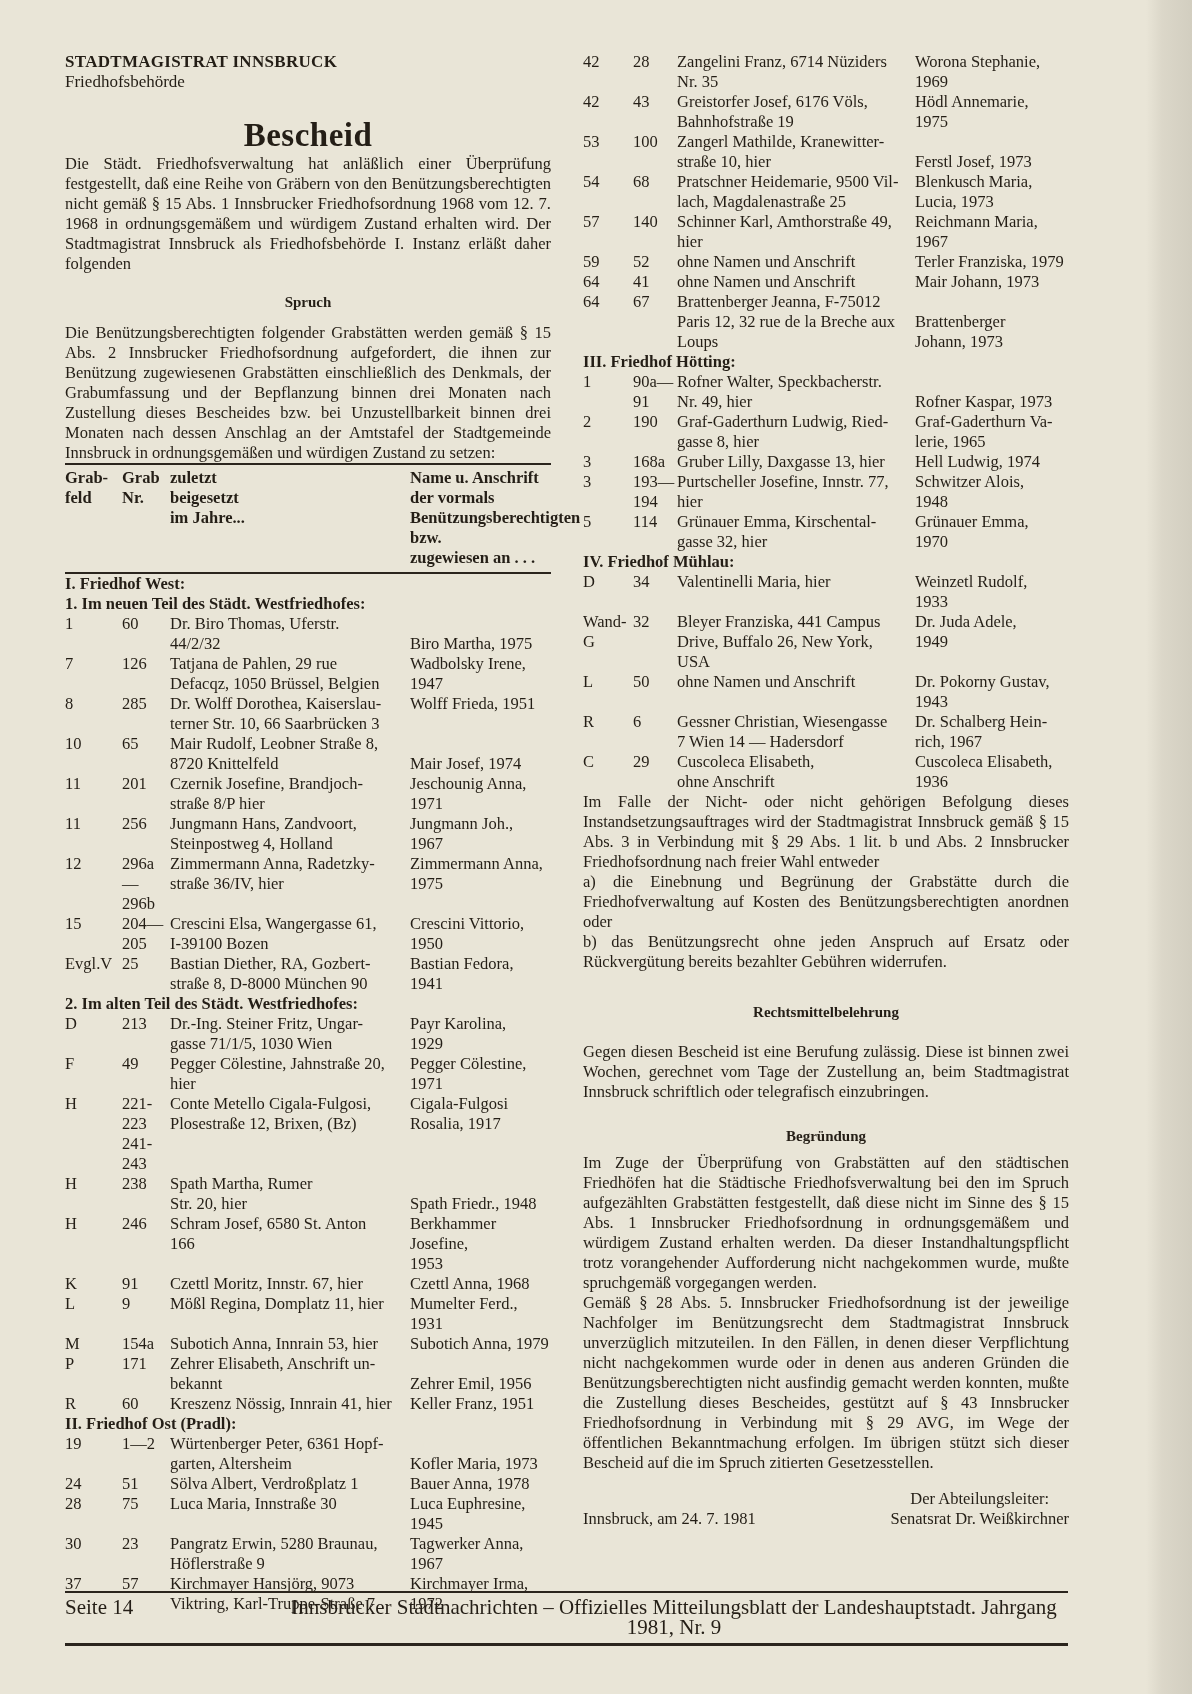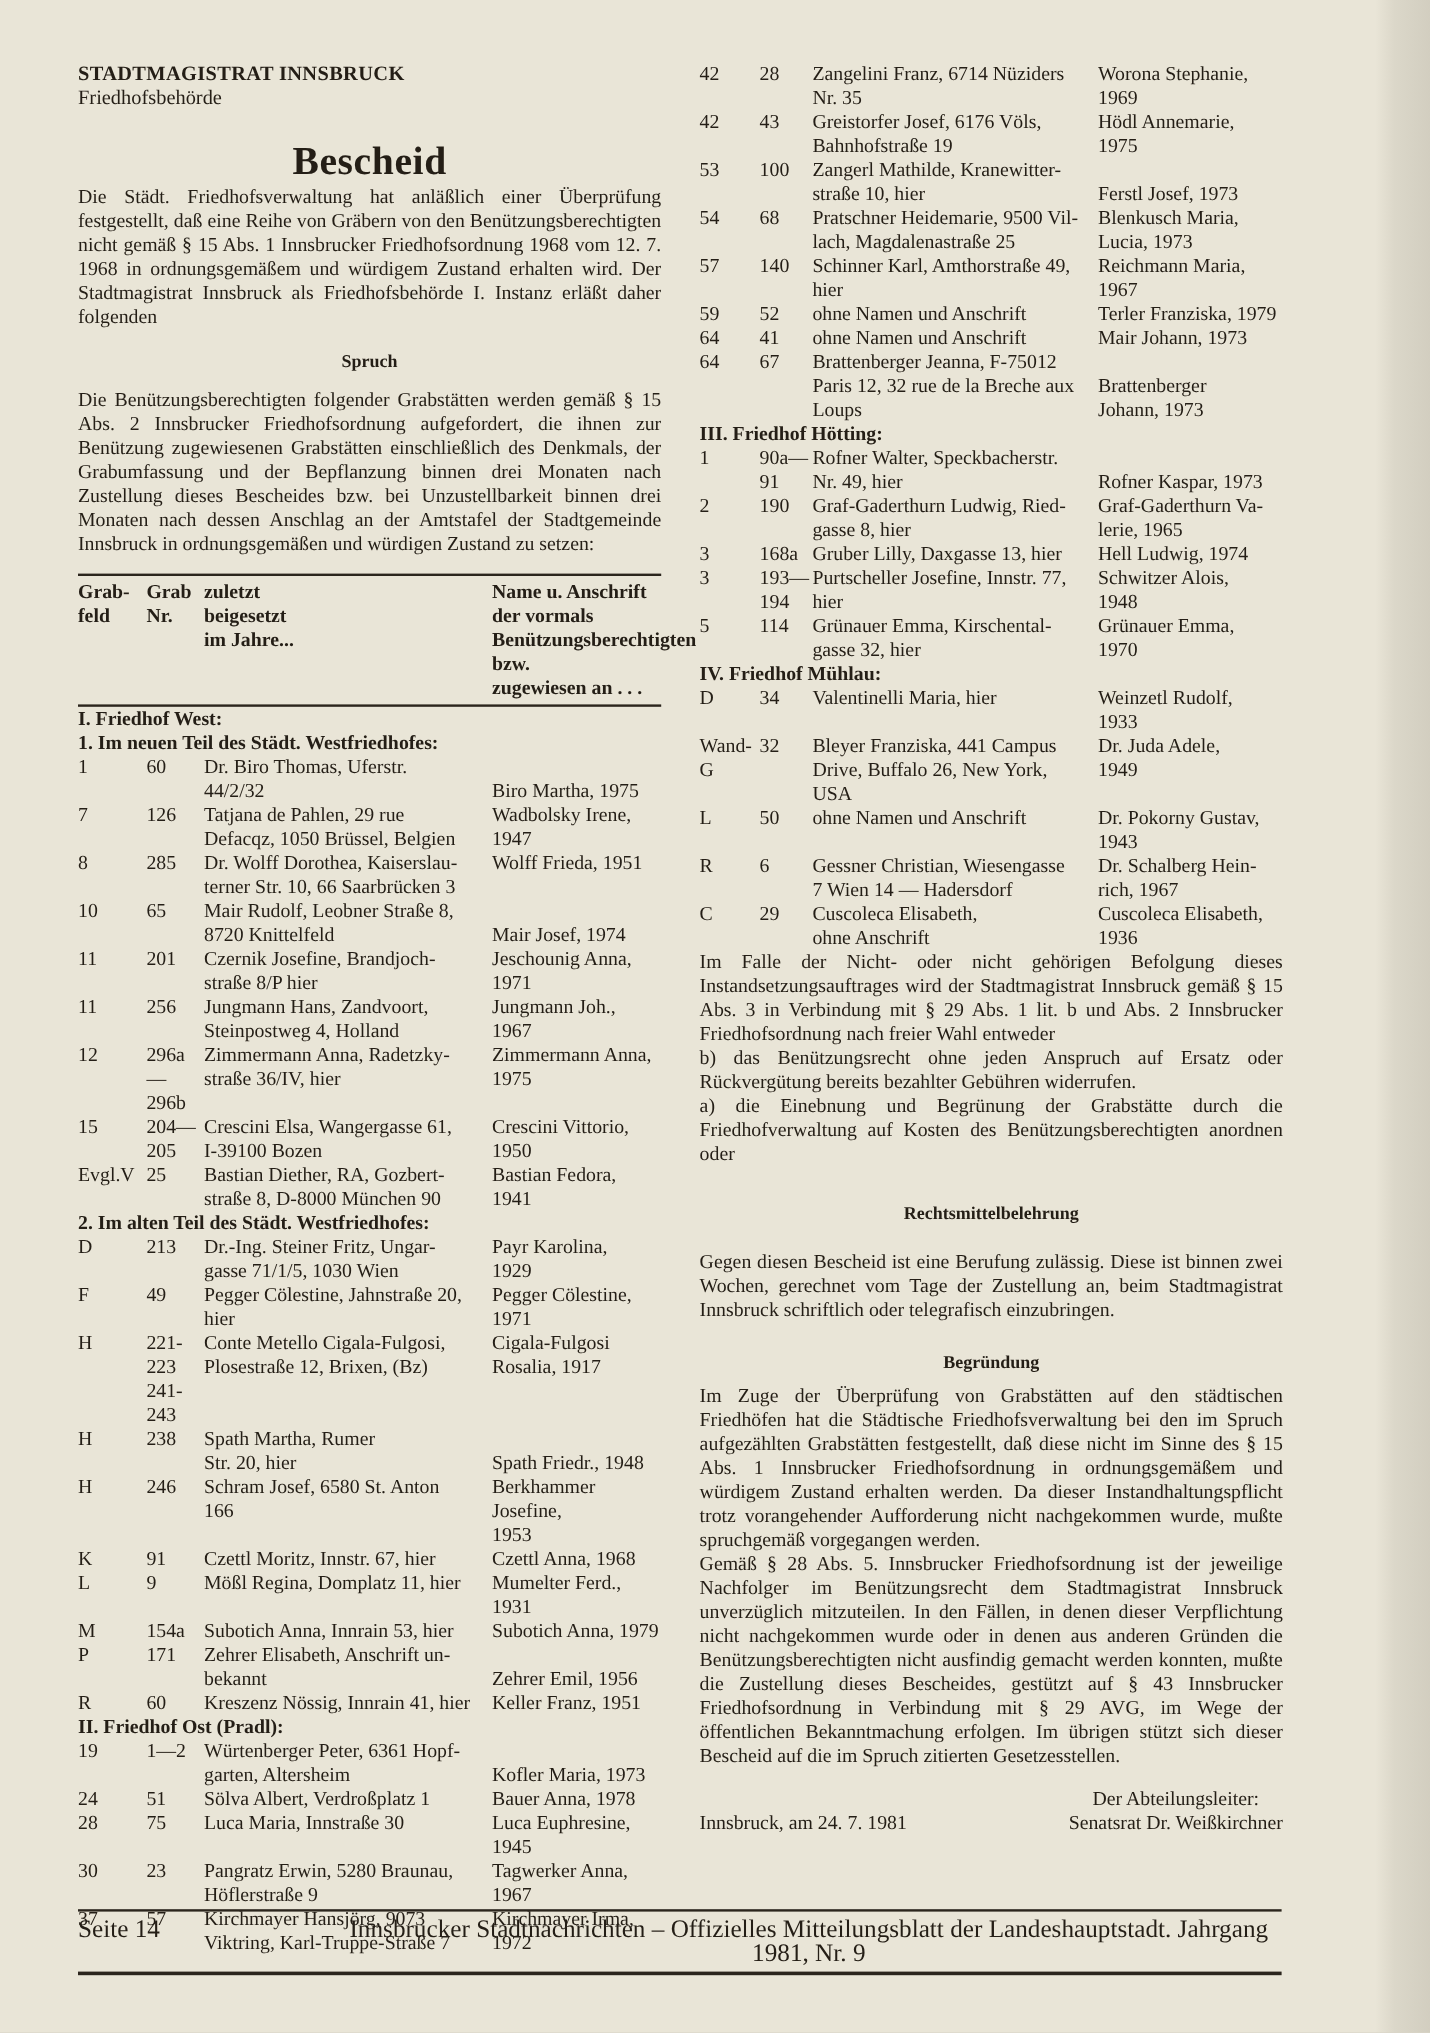--- a/index.html
+++ b/index.html
@@ -29,21 +29,21 @@
     letter-spacing:.5px;margin:24px 0 0 0;font-family:Liberation Serif, serif;
   }
   p.body{margin:0;text-align:justify;hyphens:auto;}
   .intro{margin-top:13px;}
   .center-head{
     text-align:center;font-weight:700;font-size:15px;line-height:21px;
     margin:18px 0 10px 0;
   }
 
   
-  .gtable{margin-top:15px;}
+  .gtable{}
   .thead{
     display:grid;grid-template-columns:57px 48px 1fr 141px;
     border-top:2px solid #2b251d;border-bottom:2px solid #2b251d;
     padding:3px 0 4px 0;font-weight:700;
   }
   .thead > div{white-space:pre-line;}
   .trow{display:grid;grid-template-columns:57px 48px 1fr 141px;}
   .cont .trow{grid-template-columns:50px 44px 1fr 154px;}
   .cell{white-space:pre-line;}
   .cell.last.vbottom{align-self:end;}
@@ -425,22 +425,22 @@
     <div class="cell feld">C</div>
     <div class="cell nr">29</div>
     <div class="cell name">Cuscoleca Elisabeth,
 ohne Anschrift</div>
     <div class="cell last">Cuscoleca Elisabeth,
 1936</div>
   </div>
         </div>
 
       <p class="body followup">Im Falle der Nicht- oder nicht gehörigen Befolgung dieses Instandsetzungsauftrages wird der Stadtmagistrat Innsbruck gemäß § 15 Abs. 3 in Verbindung mit § 29 Abs. 1 lit. b und Abs. 2 Innsbrucker Friedhofsordnung nach freier Wahl entweder</p>
+      <p class="body">a) die Einebnung und Begrünung der Grabstätte durch die Friedhofverwaltung auf Kosten des Benützungsberechtigten anordnen oder</p>
       <p class="body">b) das Benützungsrecht ohne jeden Anspruch auf Ersatz oder Rückvergütung bereits bezahlter Gebühren widerrufen.</p>
-      <p class="body">a) die Einebnung und Begrünung der Grabstätte durch die Friedhofverwaltung auf Kosten des Benützungsberechtigten anordnen oder</p>
 
       <div class="center-head rechts-head">Rechtsmittelbelehrung</div>
       <p class="body">Gegen diesen Bescheid ist eine Berufung zulässig. Diese ist binnen zwei Wochen, gerechnet vom Tage der Zustellung an, beim Stadtmagistrat Innsbruck schriftlich oder telegrafisch einzubringen.</p>
 
       <div class="center-head begr-head">Begründung</div>
       <p class="body">Im Zuge der Überprüfung von Grabstätten auf den städtischen Friedhöfen hat die Städtische Friedhofsverwaltung bei den im Spruch aufgezählten Grabstätten festgestellt, daß diese nicht im Sinne des § 15 Abs. 1 Innsbrucker Friedhofsordnung in ordnungsgemäßem und würdigem Zustand erhalten werden. Da dieser Instandhaltungspflicht trotz vorangehender Aufforderung nicht nachgekommen wurde, mußte spruchgemäß vorgegangen werden.</p>
       <p class="body">Gemäß § 28 Abs. 5. Innsbrucker Friedhofsordnung ist der jeweilige Nachfolger im Benützungsrecht dem Stadtmagistrat Innsbruck unverzüglich mitzuteilen. In den Fällen, in denen dieser Verpflichtung nicht nachgekommen wurde oder in denen aus anderen Gründen die Benützungsberechtigten nicht ausfindig gemacht werden konnten, mußte die Zustellung dieses Bescheides, gestützt auf § 43 Innsbrucker Friedhofsordnung in Verbindung mit § 29 AVG, im Wege der öffentlichen Bekanntmachung erfolgen. Im übrigen stützt sich dieser Bescheid auf die im Spruch zitierten Gesetzesstellen.</p>
 
       <div class="sig-row">
         <div>Innsbruck, am 24. 7. 1981</div>

